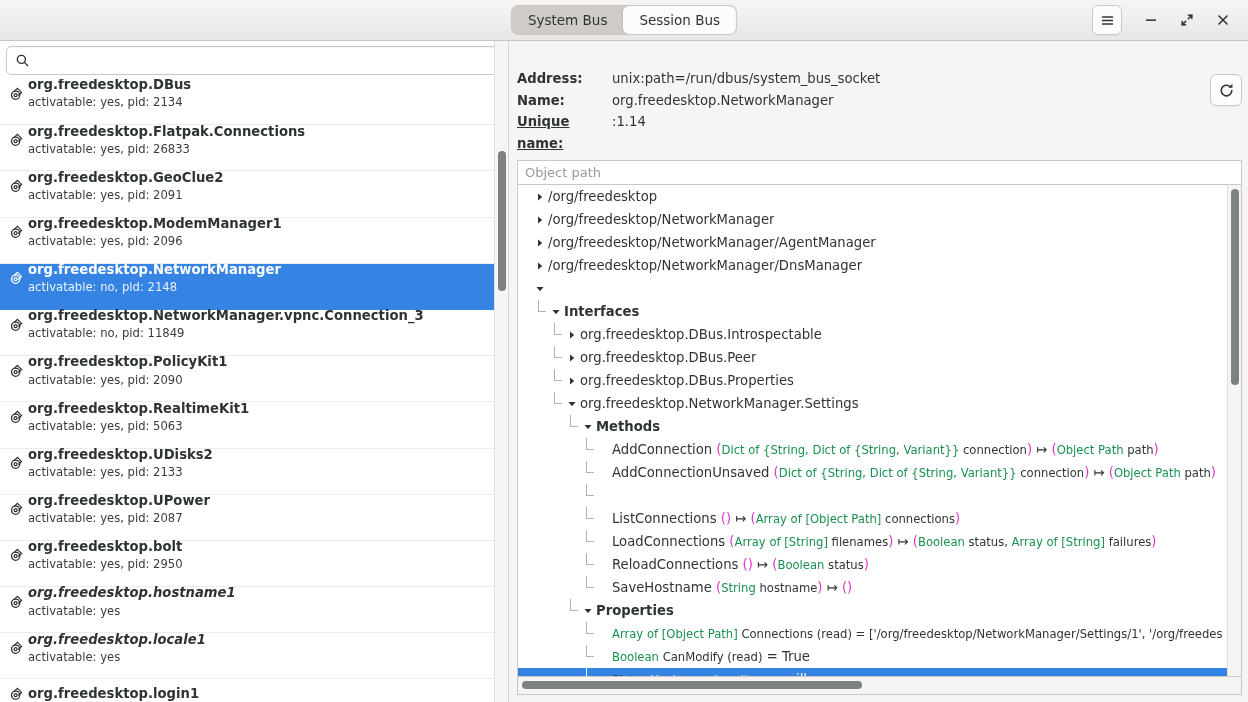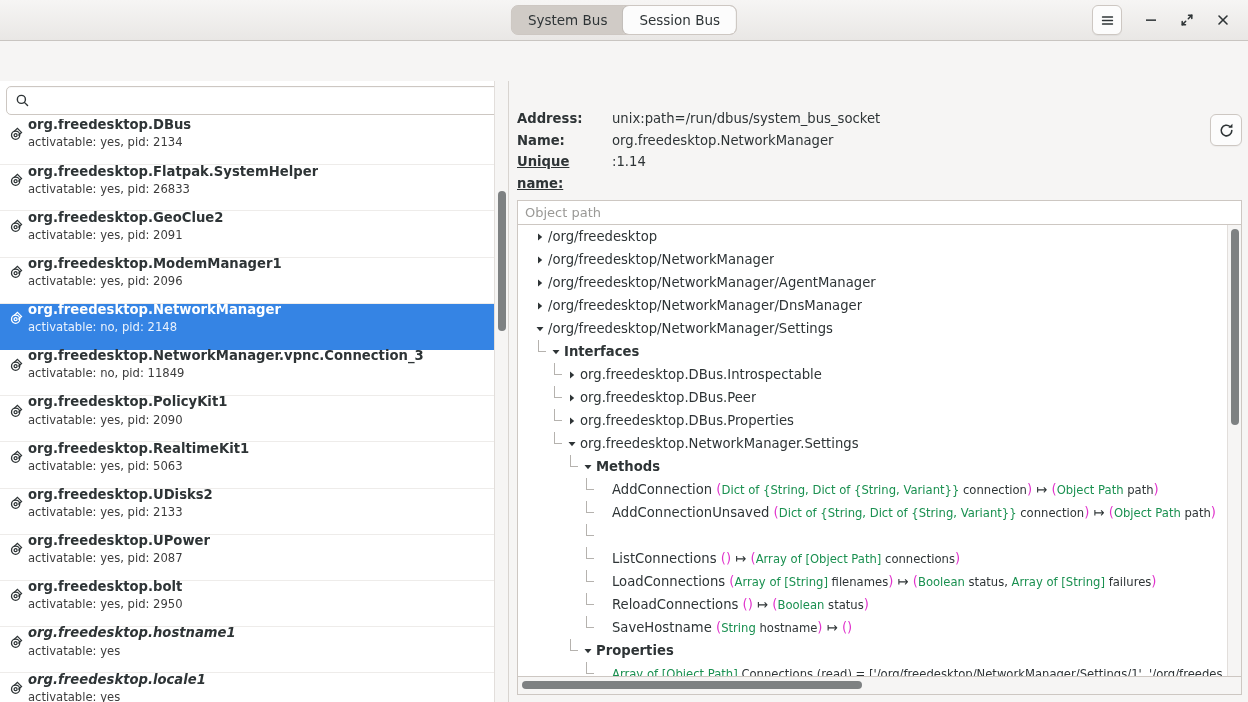--- a/index.html
+++ b/index.html
@@ -7,21 +7,20 @@
     width: 1248px; height: 702px;
     font-family: "DejaVu Sans", "Liberation Sans", sans-serif;
     background: #ffffff;
     overflow: hidden;
   }
   #app {
     width: 1248px; height: 702px;
     position: relative;
     display: flex; flex-direction: column;
     background: #f6f5f4;
-    gap: 40px;
   }
 
   
   .titlebar {
     height: 41px; flex: 0 0 41px;
     background: linear-gradient(#f6f5f4, #e9e7e5);
     border-bottom: 1px solid #c9c5c1;
     display: flex; align-items: center;
     position: relative;
   }
@@ -305,21 +304,21 @@
             <div class="nicon">
               <svg width="16" height="16" viewBox="0 0 16 16">
                 <g fill="none" stroke="#2e3436" stroke-width="1.3">
                   <circle cx="6.6" cy="9.2" r="4.1"></circle>
                   <circle cx="6.6" cy="9.2" r="1.5"></circle>
                   <path d="M5.2 5.4 8.4 2.3l4.1 4.1-3.1 3.1"></path>
                 </g>
               </svg>
             </div>
             <div class="ntext">
-              <div class="nname">org.freedesktop.Flatpak.SystemHelper</div>
+              <div class="nname">org.freedesktop.Flatpak.Connections</div>
               <div class="nsub">activatable: yes, pid: 26833</div>
             </div>
           </div>
           <div class="nrow">
             <div class="nicon">
               <svg width="16" height="16" viewBox="0 0 16 16">
                 <g fill="none" stroke="#2e3436" stroke-width="1.3">
                   <circle cx="6.6" cy="9.2" r="4.1"></circle>
                   <circle cx="6.6" cy="9.2" r="1.5"></circle>
                   <path d="M5.2 5.4 8.4 2.3l4.1 4.1-3.1 3.1"></path>
@@ -564,21 +563,20 @@
               </div>
               <div class="tlabel"><span>/org/freedesktop/NetworkManager/DnsManager</span></div>
             </div>
             <div class="trow">
               <div class="tind" style="width: 14px;"></div>
               <div class="tarrow">
                 <svg width="10" height="10" viewBox="0 0 10 10">
                   <path d="M1.5 3h7L5 7.2z" fill="#2e3436"></path>
                 </svg>
               </div>
-              <div class="tlabel"><span>/org/freedesktop/NetworkManager/Settings</span></div>
             </div>
             <div class="trow">
               <div class="tind" style="width: 30px;">
                 <div class="guide" style="left:20px;top:0;width:1px;height:12px;background:#b5b2ae"></div>
                 <div class="guide" style="left:20px;top:11px;width:8px;height:1px;background:#b5b2ae"></div>
               </div>
               <div class="tarrow">
                 <svg width="10" height="10" viewBox="0 0 10 10">
                   <path d="M1.5 3h7L5 7.2z" fill="#2e3436"></path>
                 </svg>

